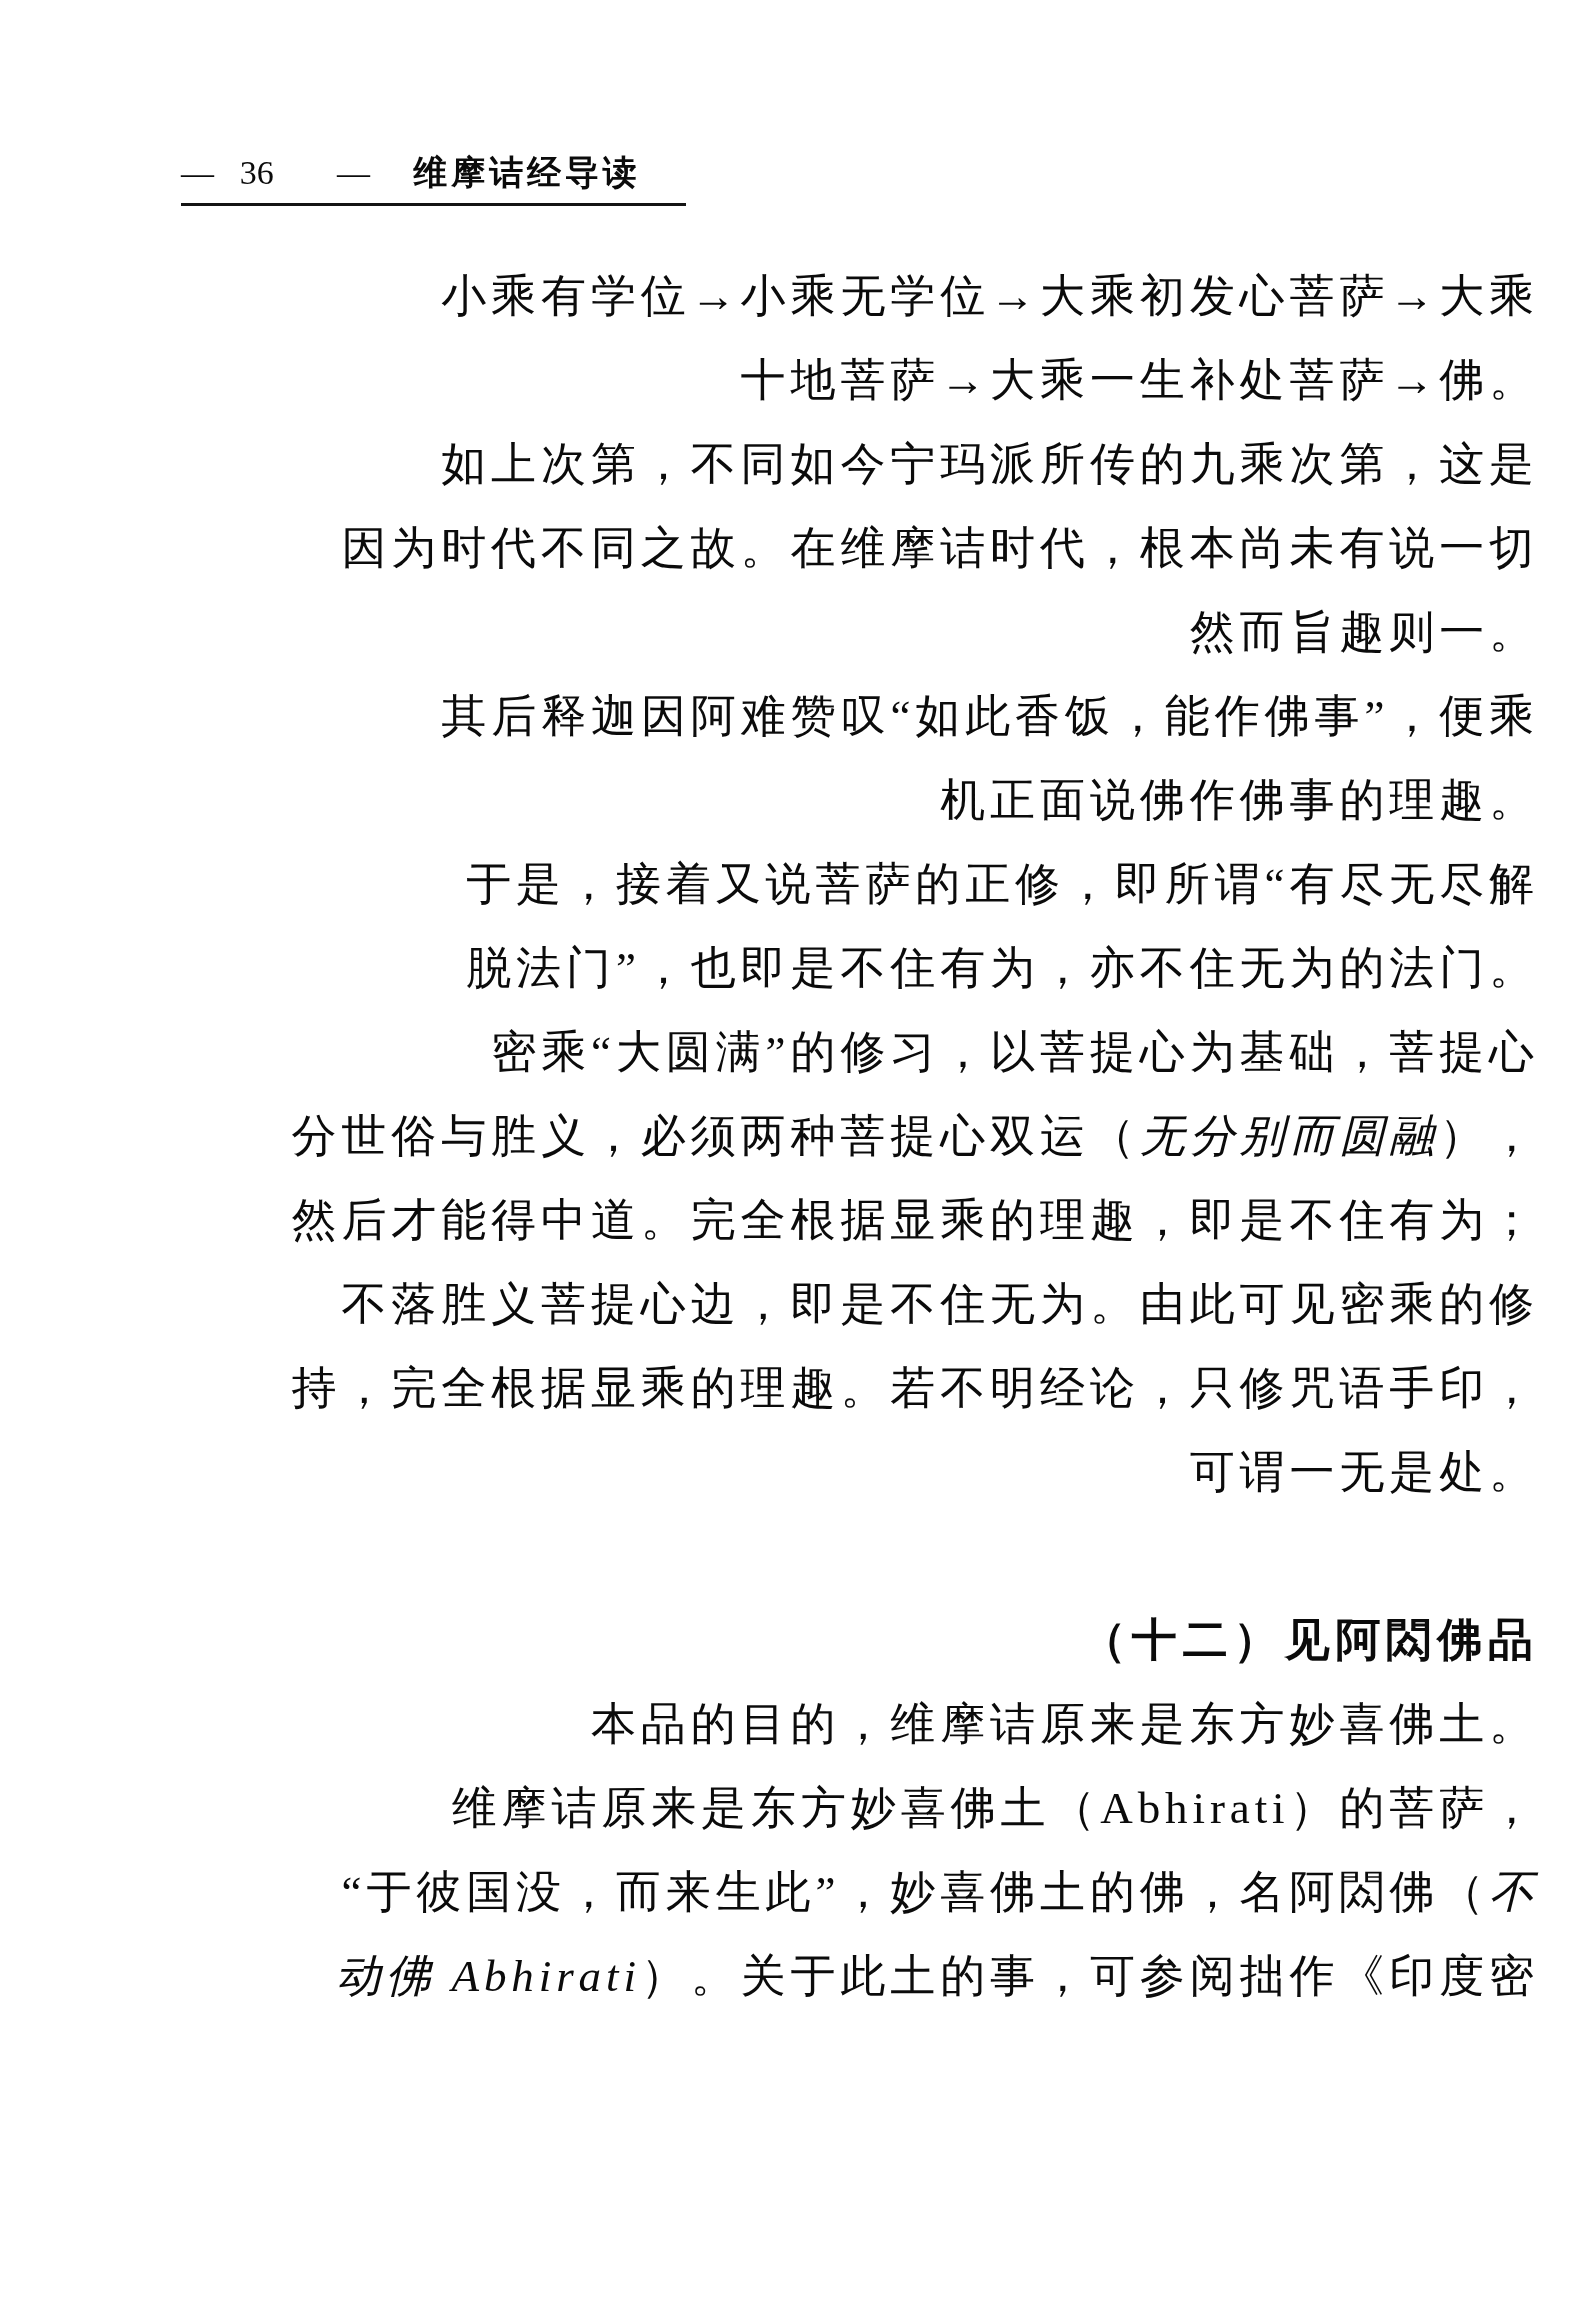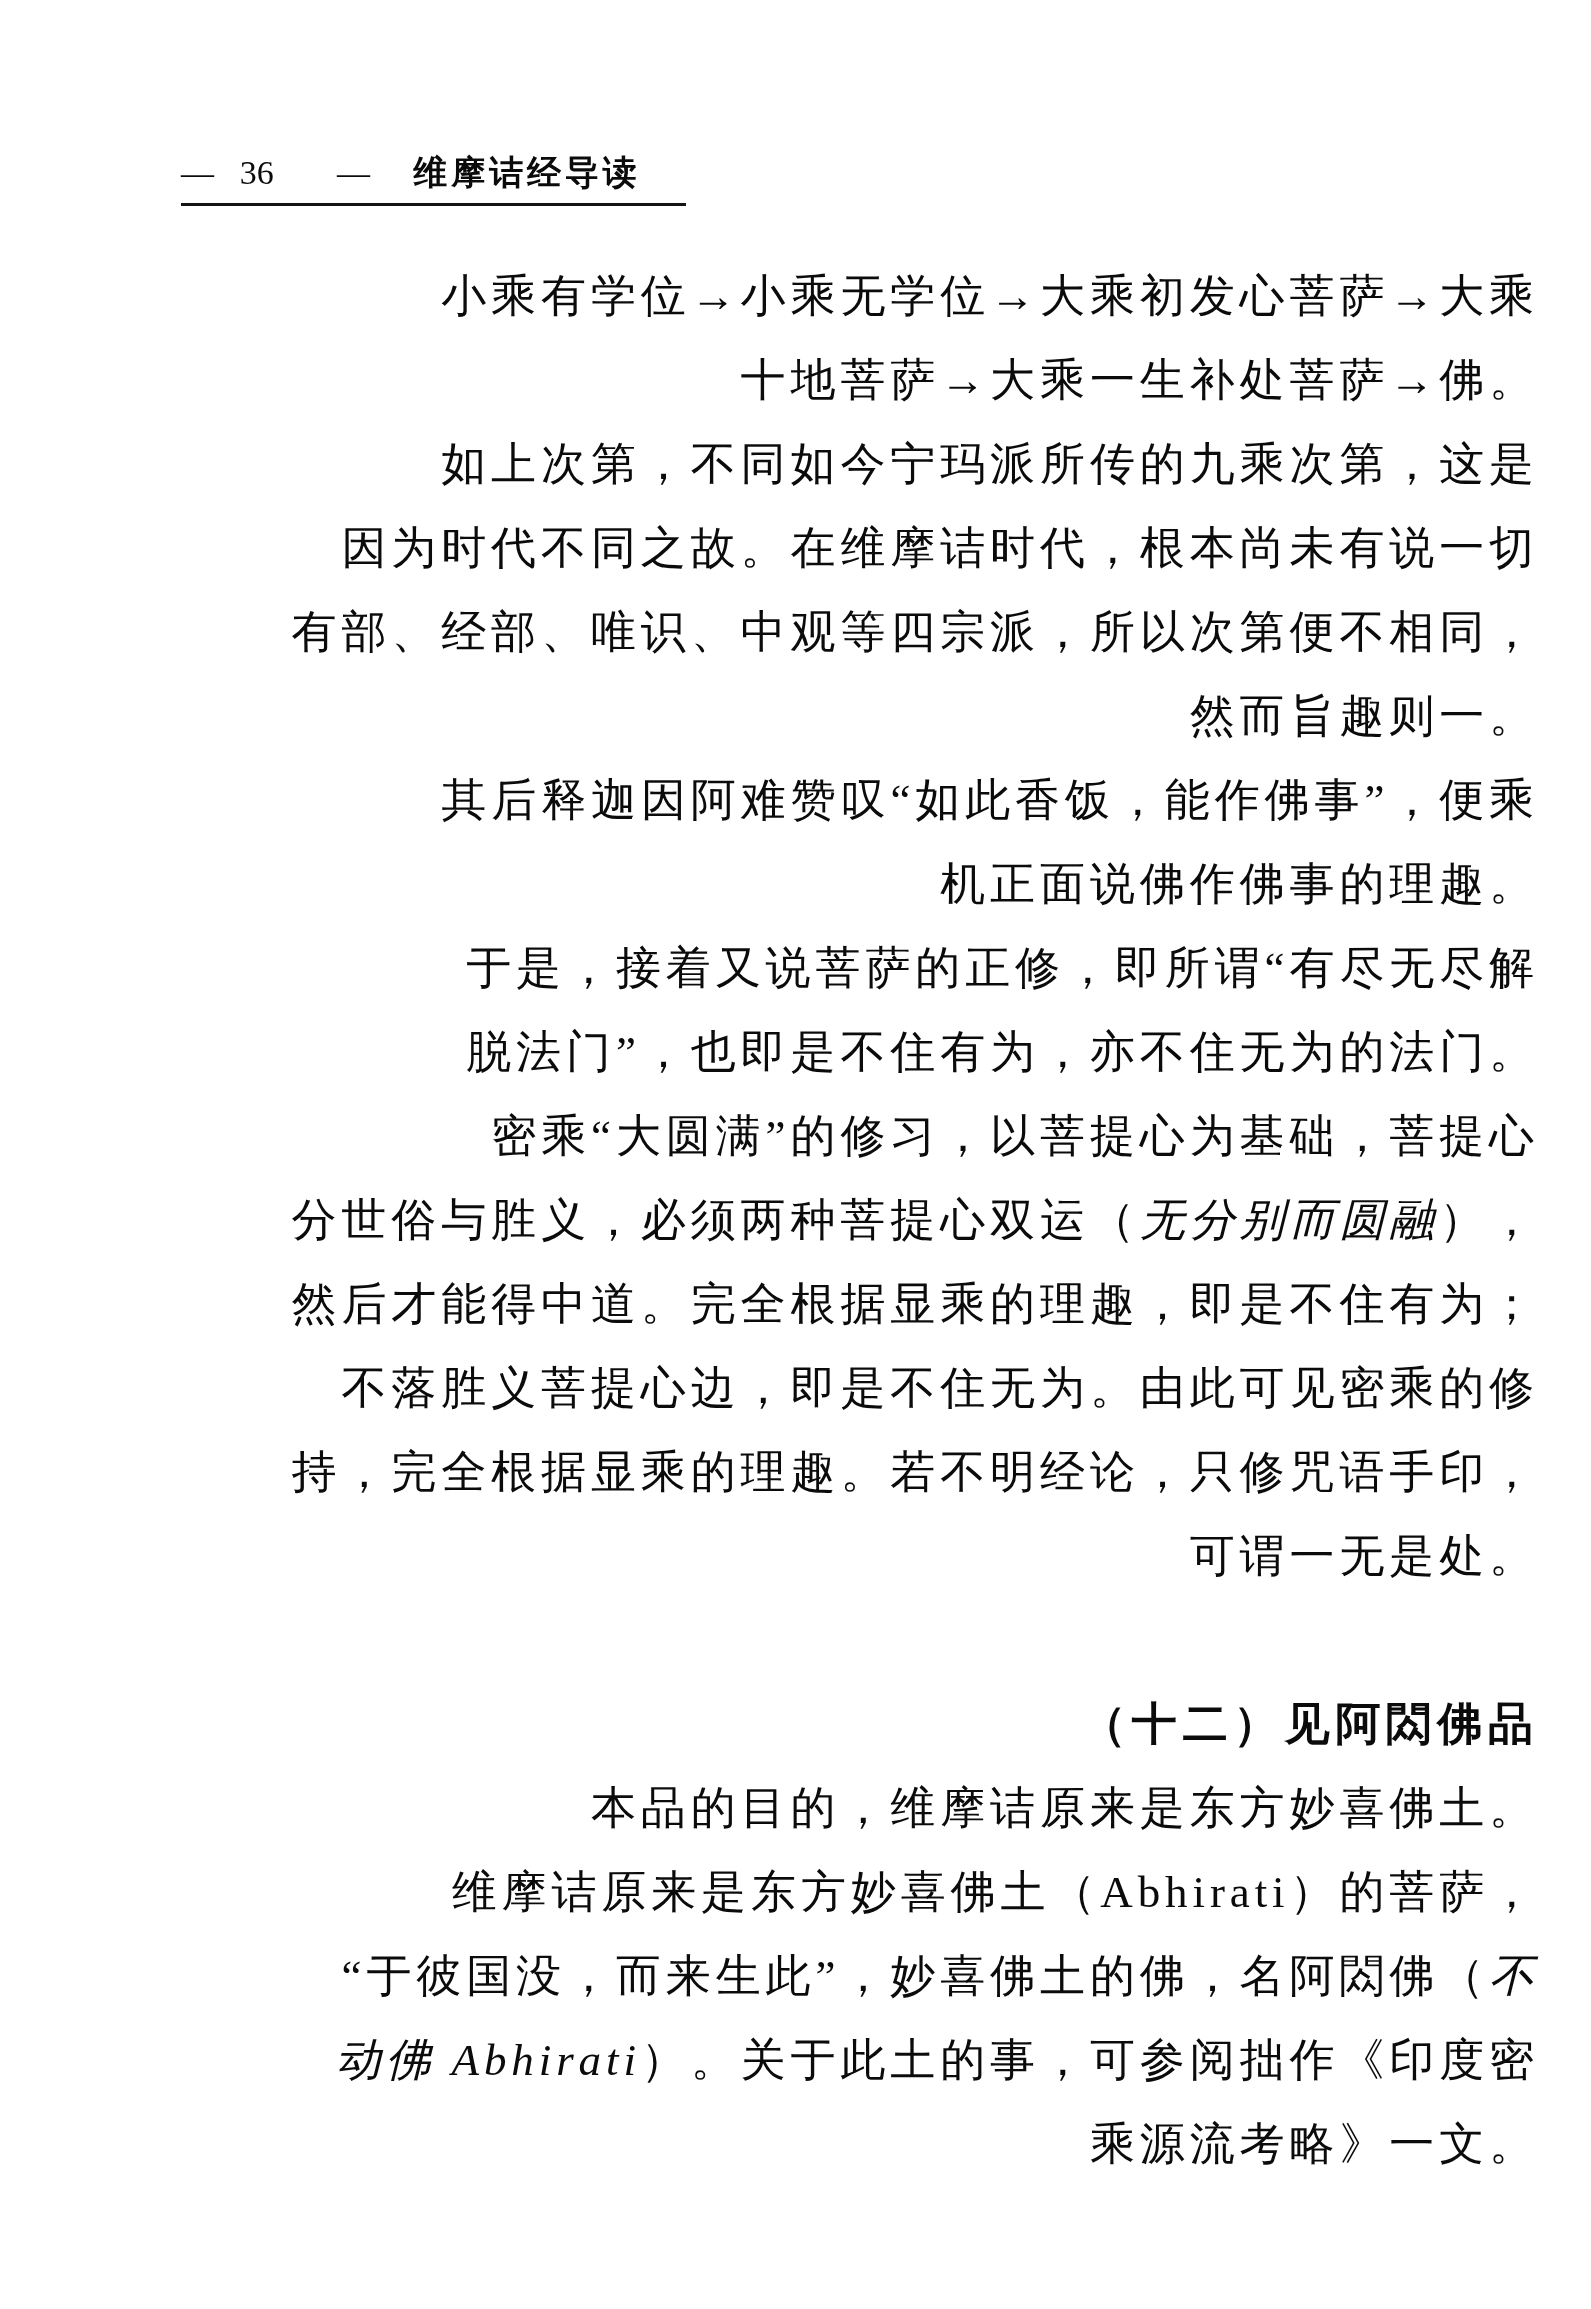--- a/index.html
+++ b/index.html
@@ -78,21 +78,20 @@
     <span class="hdr-dash">—</span>
     <span class="hdr-title">维摩诘经导读</span>
   </span>
 </div>
 
 <div class="body-text">
   <div class="line indent"><span>小乘有学位→小乘无学位→大乘初发心菩萨→大乘</span></div>
   <div class="line"><span>十地菩萨→大乘一生补处菩萨→佛。</span></div>
   <div class="line indent"><span>如上次第，不同如今宁玛派所传的九乘次第，这是</span></div>
   <div class="line"><span>因为时代不同之故。在维摩诘时代，根本尚未有说一切</span></div>
-  <div class="line"><span>有部、经部、唯识、中观等四宗派，所以次第便不相同，</span></div>
   <div class="line"><span>然而旨趣则一。</span></div>
   <div class="line indent"><span>其后释迦因阿难赞叹“如此香饭，能作佛事”，便乘</span></div>
   <div class="line"><span>机正面说佛作佛事的理趣。</span></div>
   <div class="line indent"><span>于是，接着又说菩萨的正修，即所谓“有尽无尽解</span></div>
   <div class="line"><span>脱法门”，也即是不住有为，亦不住无为的法门。</span></div>
   <div class="line indent"><span>密乘“大圆满”的修习，以菩提心为基础，菩提心</span></div>
   <div class="line">
     <span>分世俗与胜义，必须两种菩提心双运（</span><span class="kai">无分别而圆融</span><span>），</span>
   </div>
   <div class="line"><span>然后才能得中道。完全根据显乘的理趣，即是不住有为；</span></div>
@@ -104,15 +103,14 @@
 
   <div class="line indent heading"><span>（十二）见阿閦佛品</span></div>
   <div class="line indent"><span>本品的目的，维摩诘原来是东方妙喜佛土。</span></div>
   <div class="line indent"><span>维摩诘原来是东方妙喜佛土（Abhirati）的菩萨，</span></div>
   <div class="line">
     <span>“于彼国没，而来生此”，妙喜佛土的佛，名阿閦佛（</span><span class="kai">不</span>
   </div>
   <div class="line">
     <span class="kai">动佛 Abhirati</span><span>）。关于此土的事，可参阅拙作《印度密</span>
   </div>
-  <div class="line"><span>乘源流考略》一文。</span></div>
 </div>
 
 
 </body></html>

